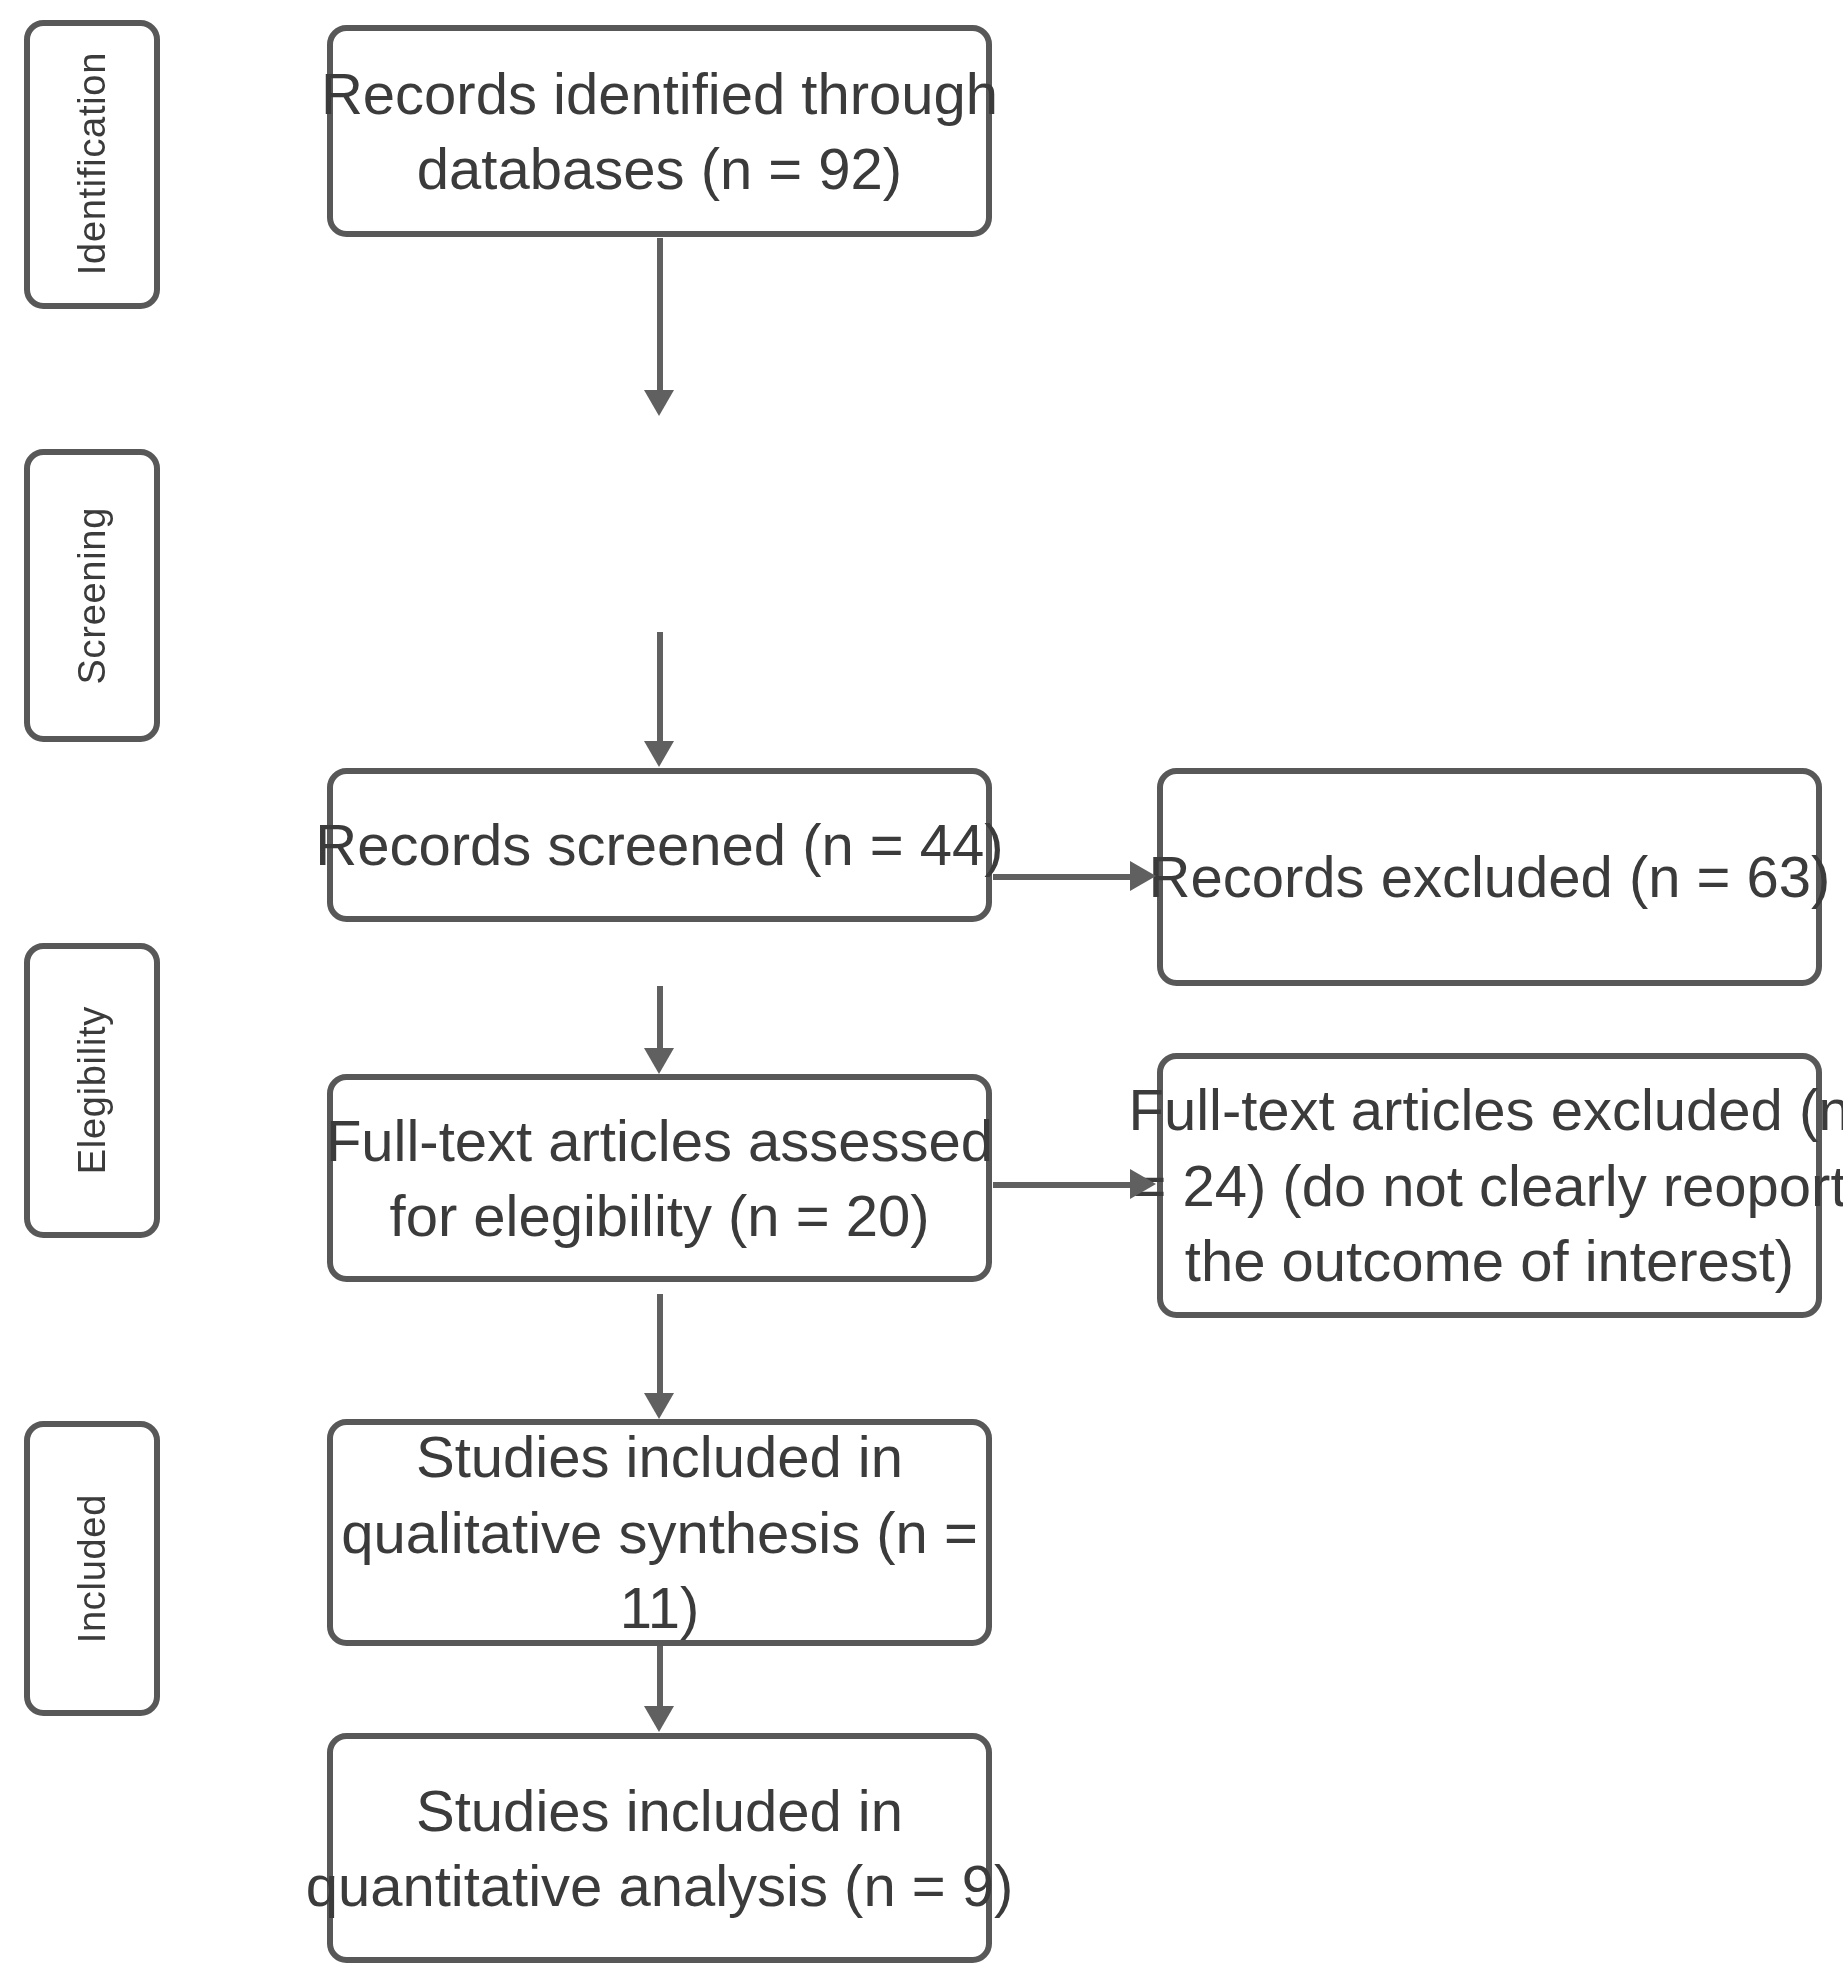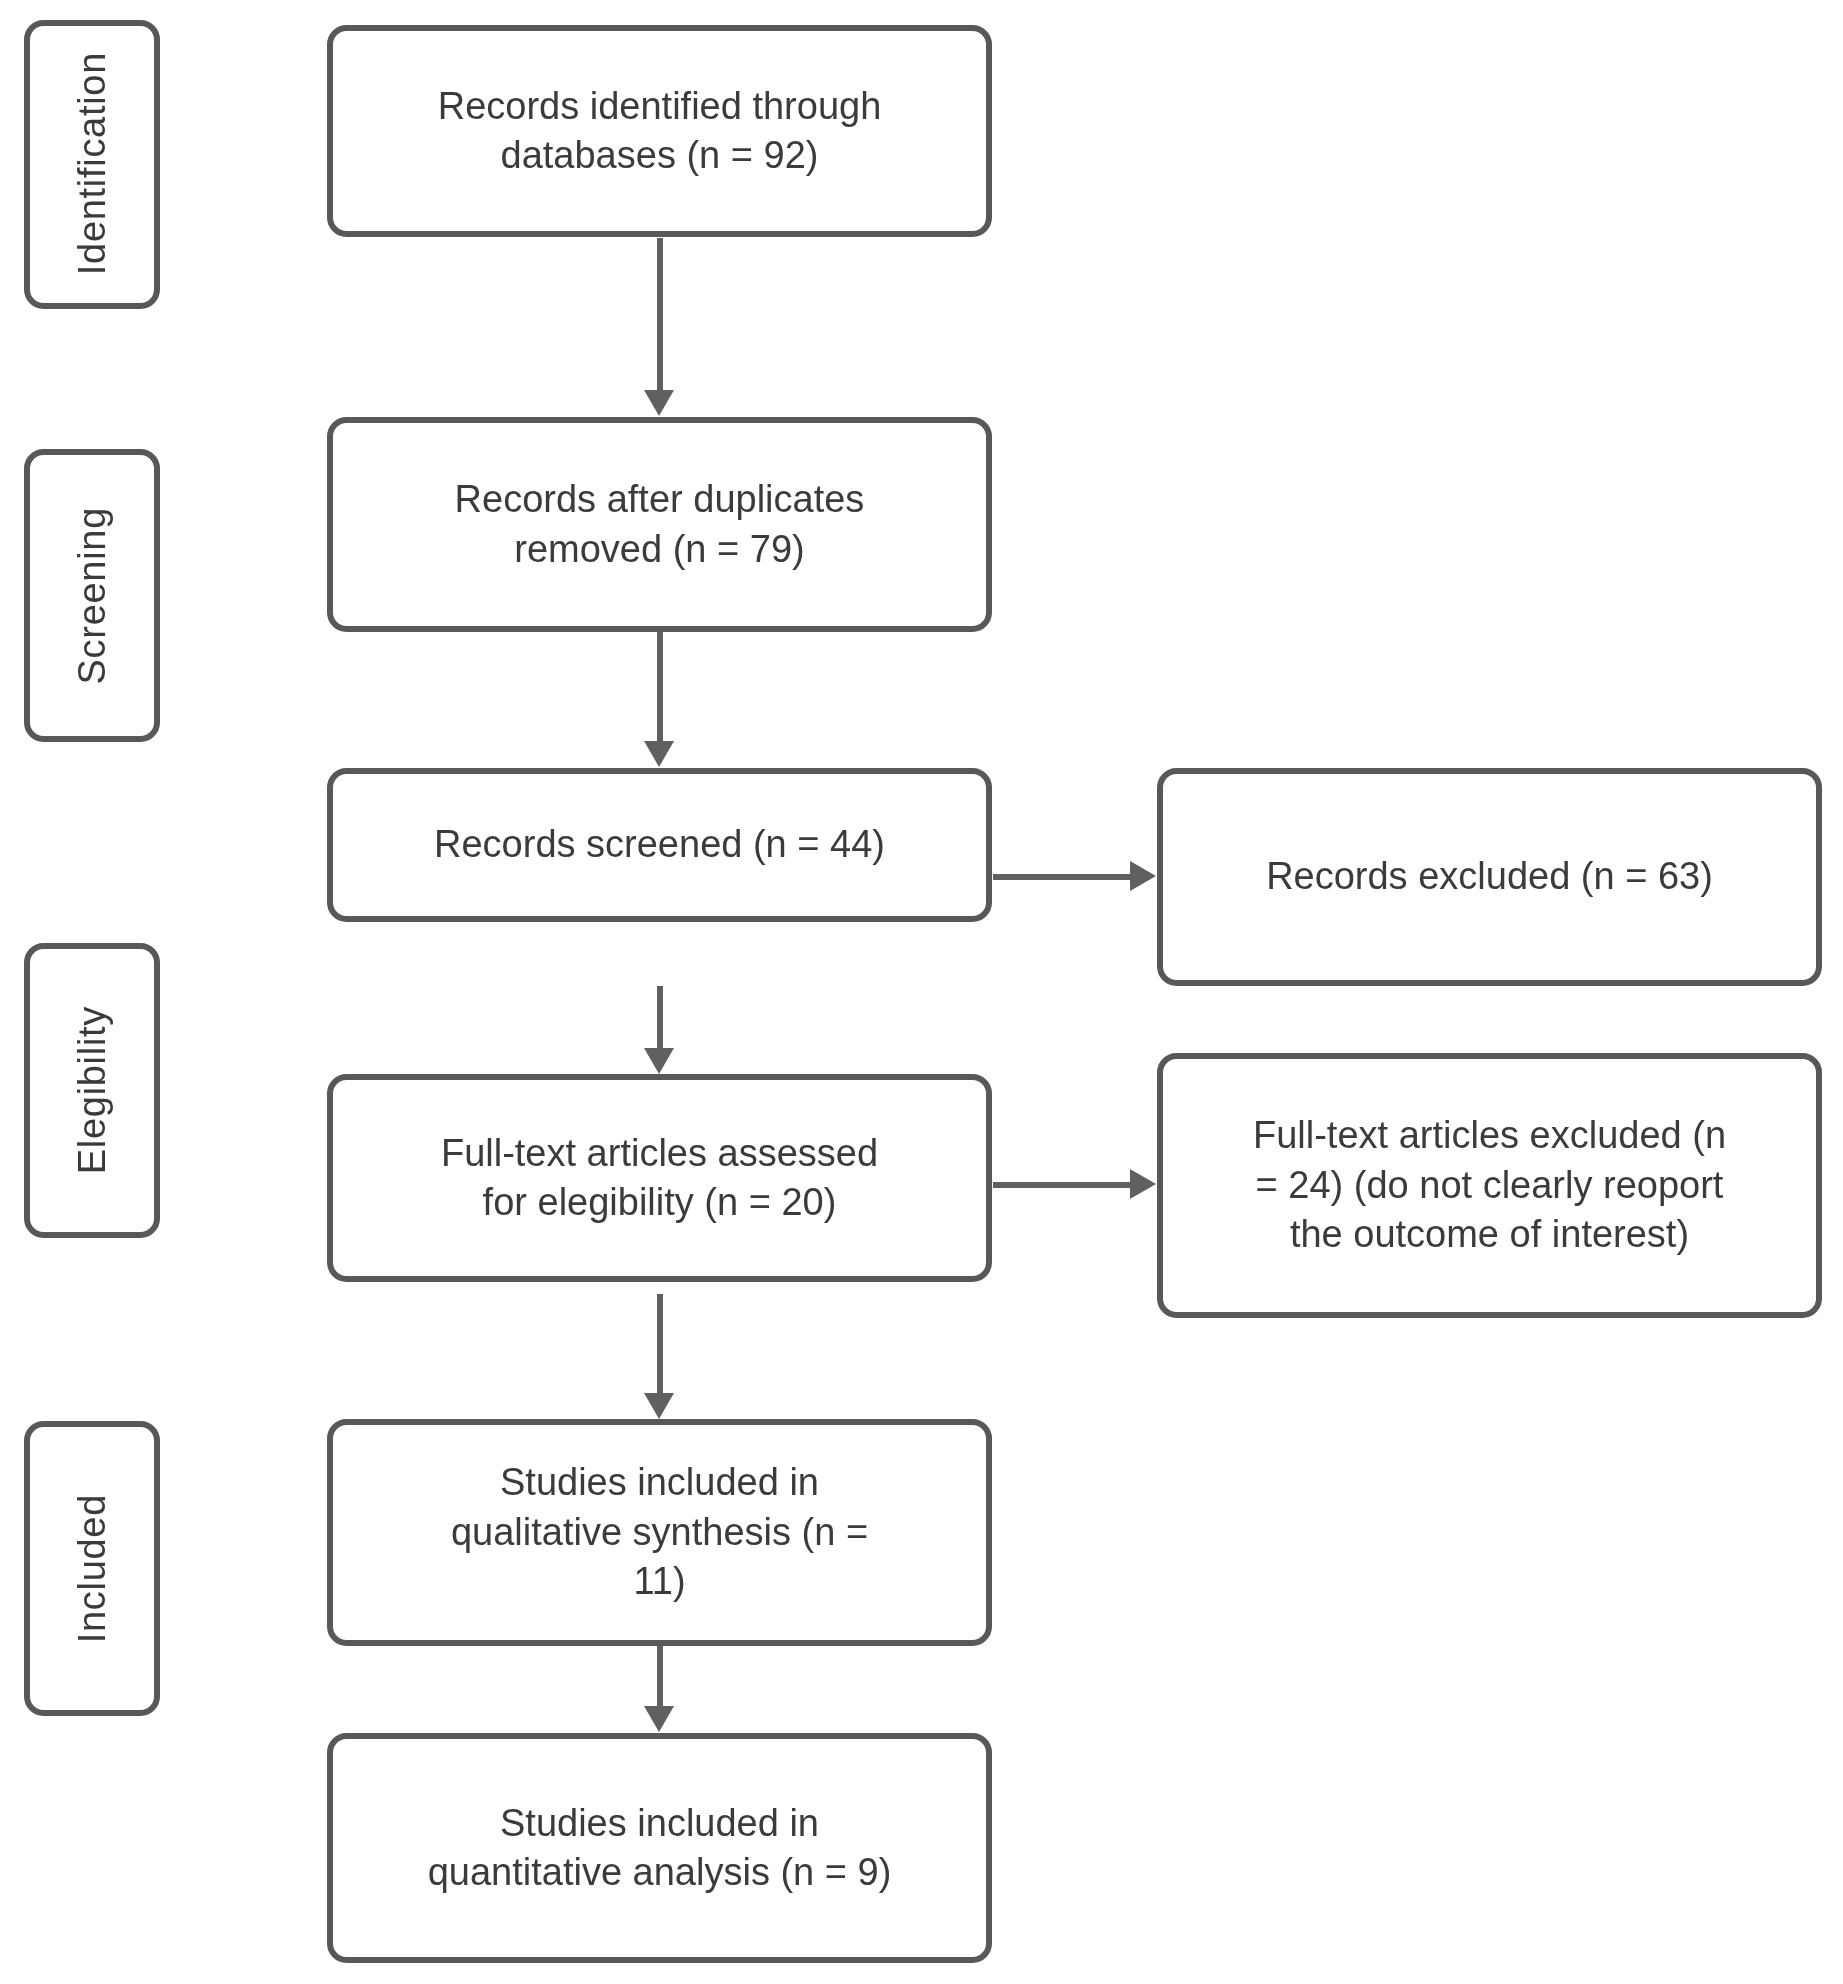--- a/index.html
+++ b/index.html
@@ -16,21 +16,21 @@
     background: #ffffff;
     border: 6.3px solid #585858;
     border-radius: 19.5px;
     display: flex;
     align-items: center;
     justify-content: center;
     text-align: center;
     color: #3b3b3b;
   }
   .flow-text {
-    font-size: 38px;
+    font-size: 58px;
     line-height: 1.3;
     white-space: pre;
     text-align: center;
   }
   .stage-label {
     font-size: 38px;
     color: #3b3b3b;
     writing-mode: vertical-rl;
     transform: rotate(180deg);
     letter-spacing: 0.7px;
@@ -83,24 +83,20 @@
     <span class="stage-label">Elegibility</span>
   </div>
   <div class="box stage-included">
     <span class="stage-label">Included</span>
   </div>
 
   <div class="box fb-identified">
     <span class="flow-text">Records identified through
 databases (n = 92)</span>
   </div>
-  <div class="box fb-duplicates">
-    <span class="flow-text">Records after duplicates
-removed (n = 79)</span>
-  </div>
   <div class="box fb-screened">
     <span class="flow-text">Records screened (n = 44)</span>
   </div>
   <div class="box fb-fulltext">
     <span class="flow-text">Full-text articles assessed
 for elegibility (n = 20)</span>
   </div>
   <div class="box fb-qualitative">
     <span class="flow-text">Studies included in
 qualitative synthesis (n =

